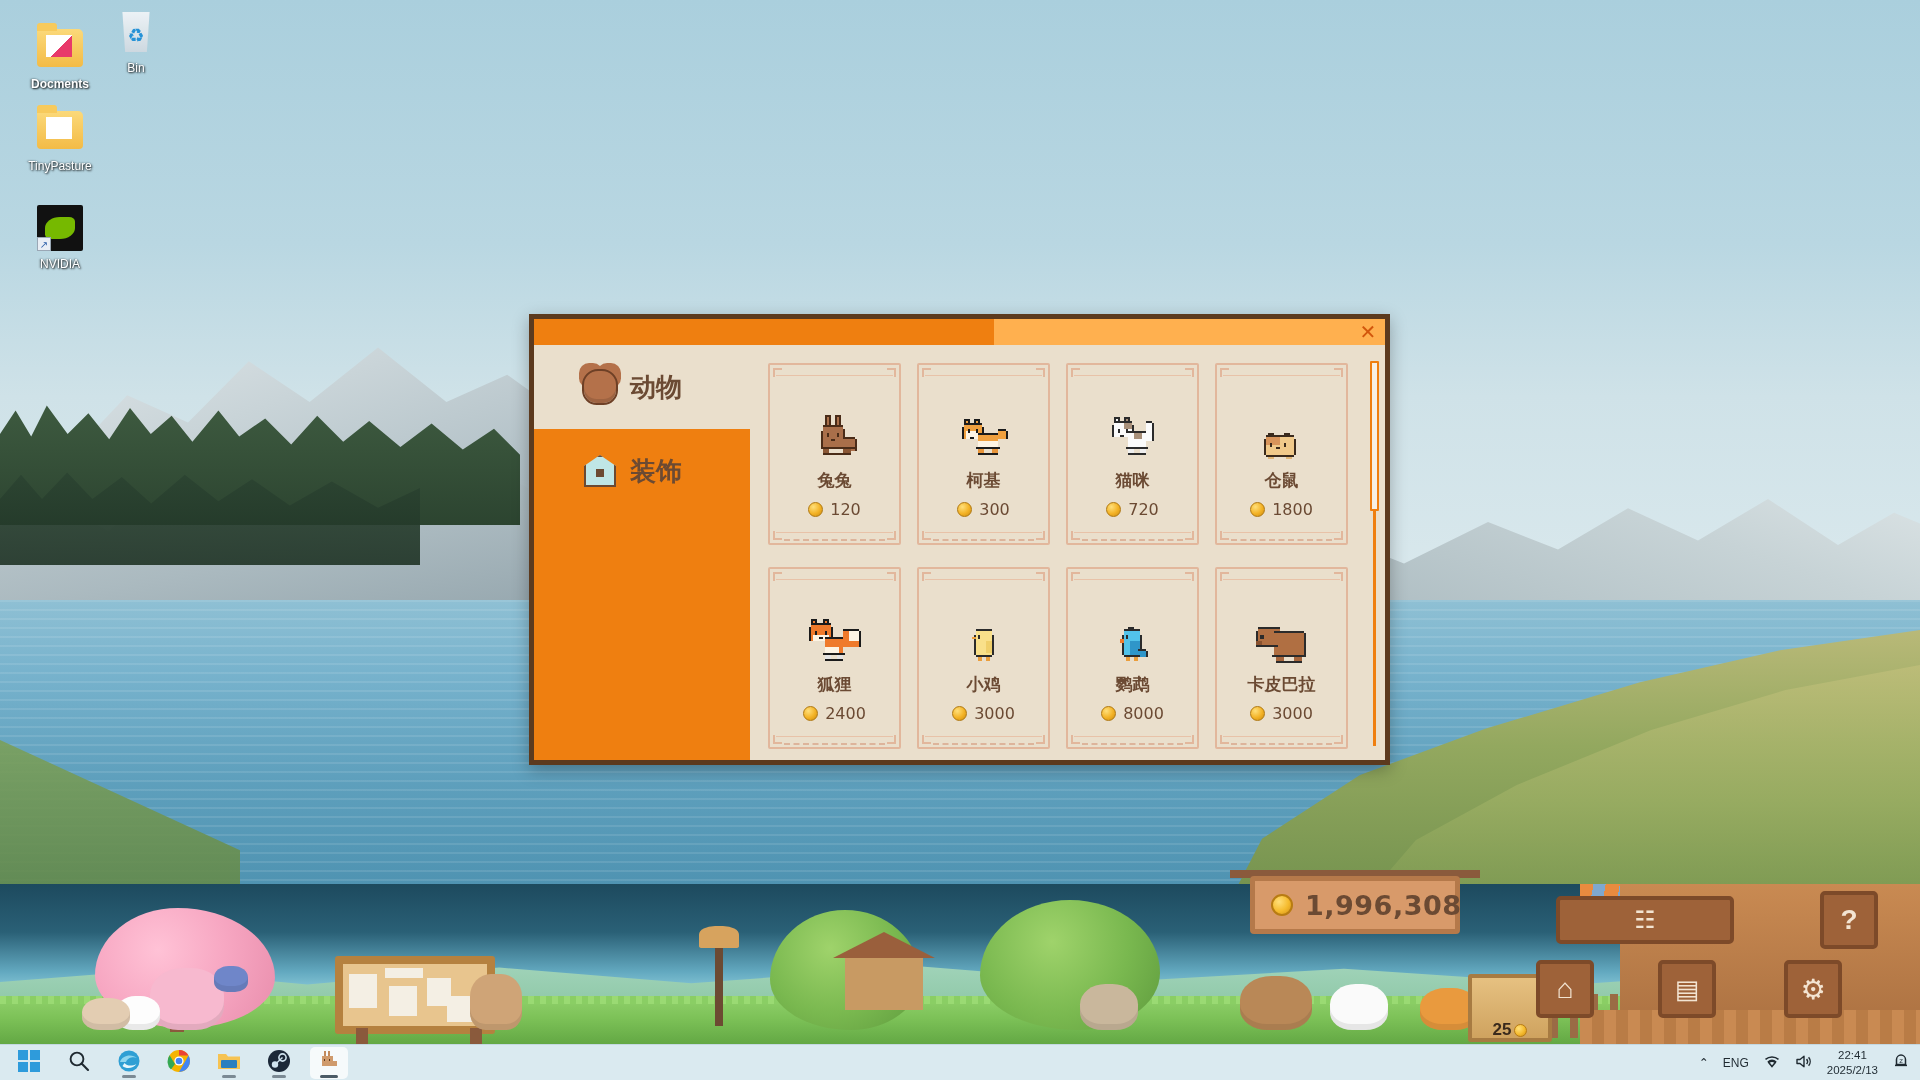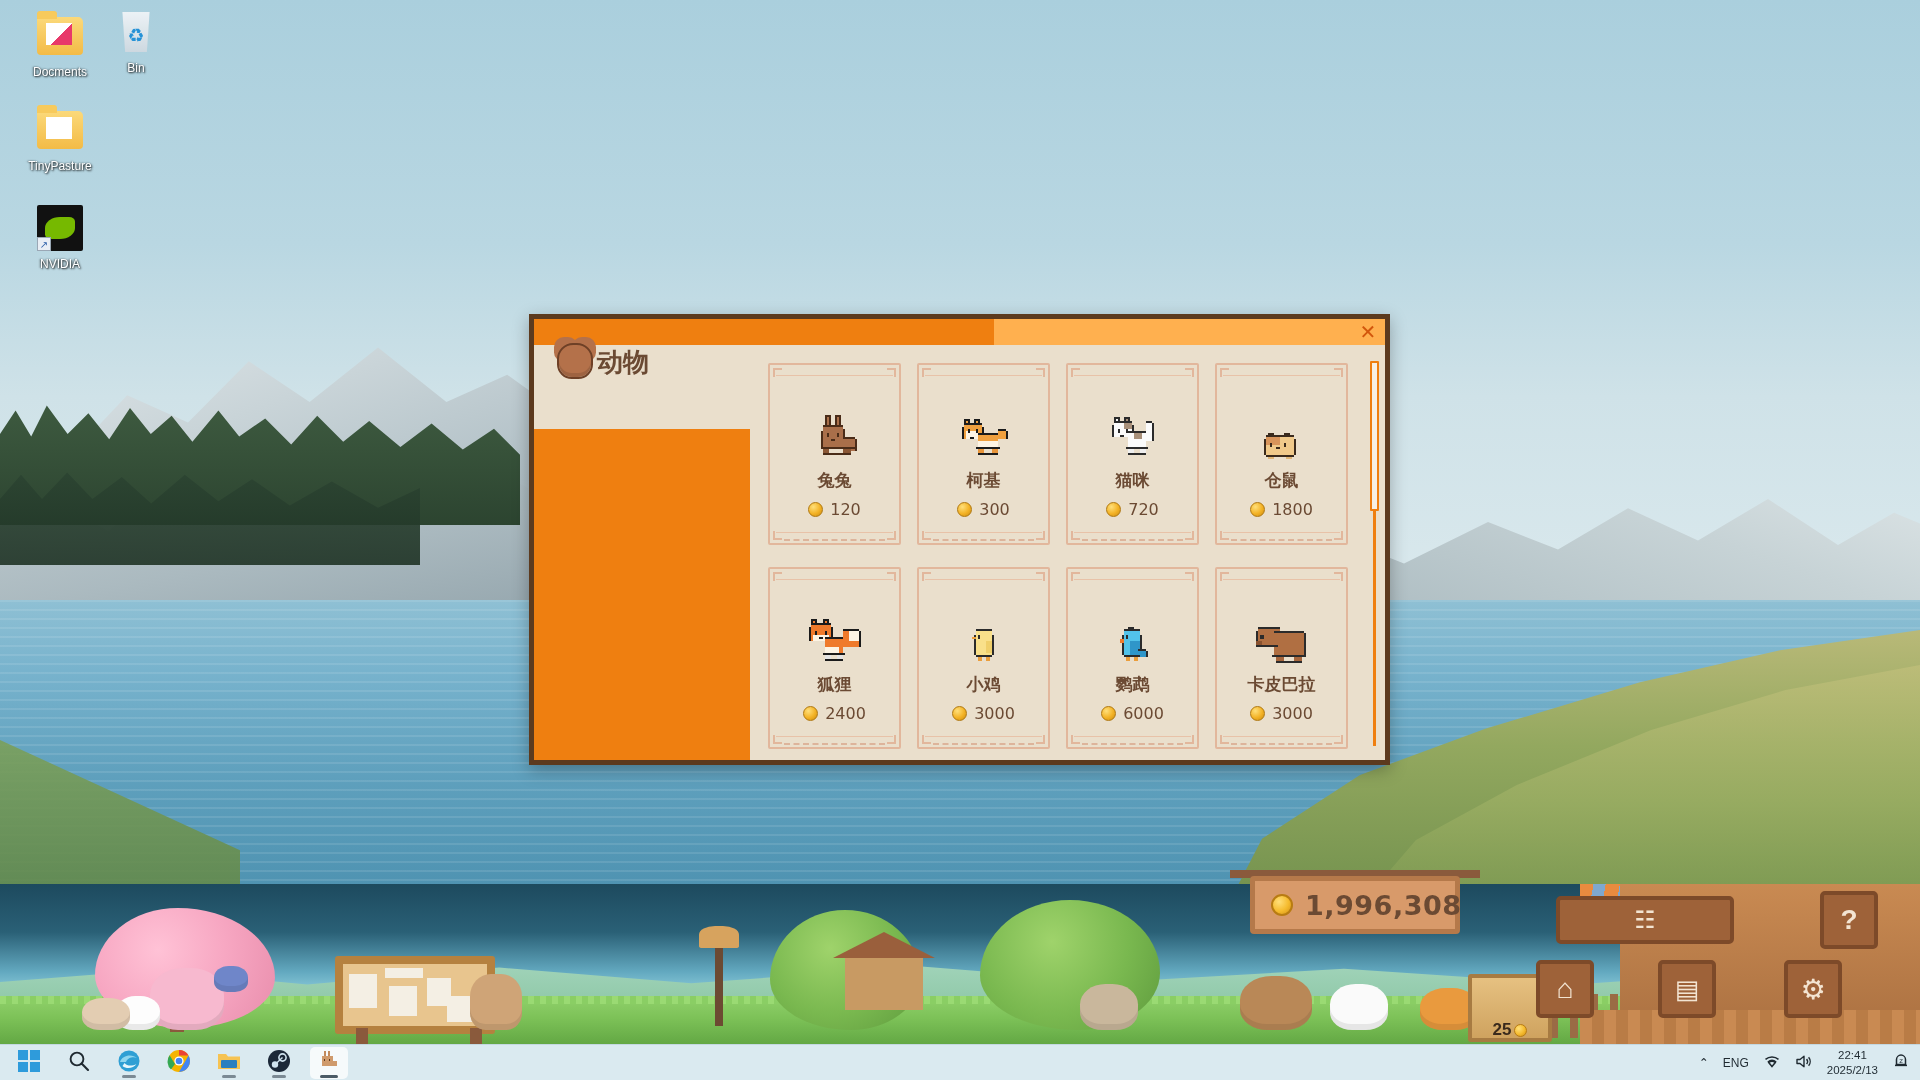--- a/index.html
+++ b/index.html
@@ -257,21 +257,21 @@
     display:flex; align-items:center; justify-content:center;
     color:#d2560c; font-size:20px; font-weight:bold; line-height:1;
     font-family:"DejaVu Sans", sans-serif;
   }
   #shop-body { flex:1; display:flex; min-height:0; }
 
   #shop-sidebar {
     width:216px; flex:none; background:#ef7f10; display:flex; flex-direction:column;
   }
   .nav-item {
-    height:84px; display:flex; align-items:flex-start; gap:6px; padding-left:25px;
+    height:84px; display:flex; align-items:center; gap:14px; padding-left:50px;
     color:#6b4a33; font-size:26px; font-weight:bold;
     font-family:"DejaVu Sans","Liberation Sans", sans-serif;
   }
   .nav-item.active { background:#eadfcc; }
   .nav-icon { width:32px; height:32px; flex:none; position:relative; }
 
   
   .ico-rabbit {
     background:#b4714a; border-radius:44% 44% 40% 40%;
     box-shadow: -9px -12px 0 -4px #b4714a, 9px -12px 0 -4px #b4714a,
@@ -364,21 +364,21 @@
   <div class="wp-forest"></div>
   <div class="wp-forest2"></div>
   <div class="wp-mountR"></div>
   <div class="wp-lake"></div>
   <div class="wp-lake-shimmer"></div>
   <div class="wp-bankR"></div>
   <div class="wp-bankR-grass"></div>
   <div class="wp-greenL"></div>
 </div>
 
-<div class="desk-icon" style="left:8px;top:10px;">
+<div class="desk-icon" style="left:8px;top:22px;font-weight:bold;">
   <div class="glyph">
     <div class="folder">
         <div class="doc" style="background:linear-gradient(135deg,#fff 55%,#e8396a 55%)"></div>
       </div>
   </div>
   <div class="lbl">Docments</div>
 </div>
 
 <div class="desk-icon" style="left:84px;top:6px;">
   <div class="glyph">
@@ -492,20 +492,24 @@
 
     <div id="shop-sidebar">
 
       <div class="nav-item active">
         <span class="nav-icon ico-rabbit"></span>
         <span>动物</span>
       </div>
 
 
 
+      <div class="nav-item">
+        <span class="nav-icon ico-house"></span>
+        <span>装饰</span>
+      </div>
 
     </div>
 
     <div id="shop-content">
 
       <div class="card-row">
 
         <div class="shop-card">
           <span class="card-corner cc-tl"></span>
             <span class="card-corner cc-tr"></span>
@@ -741,21 +745,21 @@
                 <rect x="15" y="12" width="1" height="3" fill="#2b2b2b"></rect>
               <rect x="4" y="14" width="8" height="1" fill="#2b2b2b"></rect>
               <rect x="5" y="15" width="2" height="2" fill="#eb9e3c"></rect>
                 <rect x="9" y="15" width="2" height="2" fill="#eb9e3c"></rect>
             </svg>
           </div>
           <div class="card-ground"></div>
           <div class="card-name">鹦鹉</div>
           <div class="card-price">
             <span class="price-coin"></span>
-            <span>6000</span>
+            <span>8000</span>
           </div>
         </div>
 
         <div class="shop-card">
           <span class="card-corner cc-tl"></span>
             <span class="card-corner cc-tr"></span>
           <span class="card-corner cc-bl"></span>
             <span class="card-corner cc-br"></span>
           <div class="card-sprite-area">
             <svg width="56" height="42" viewBox="0 0 28 21" shape-rendering="crispEdges">

